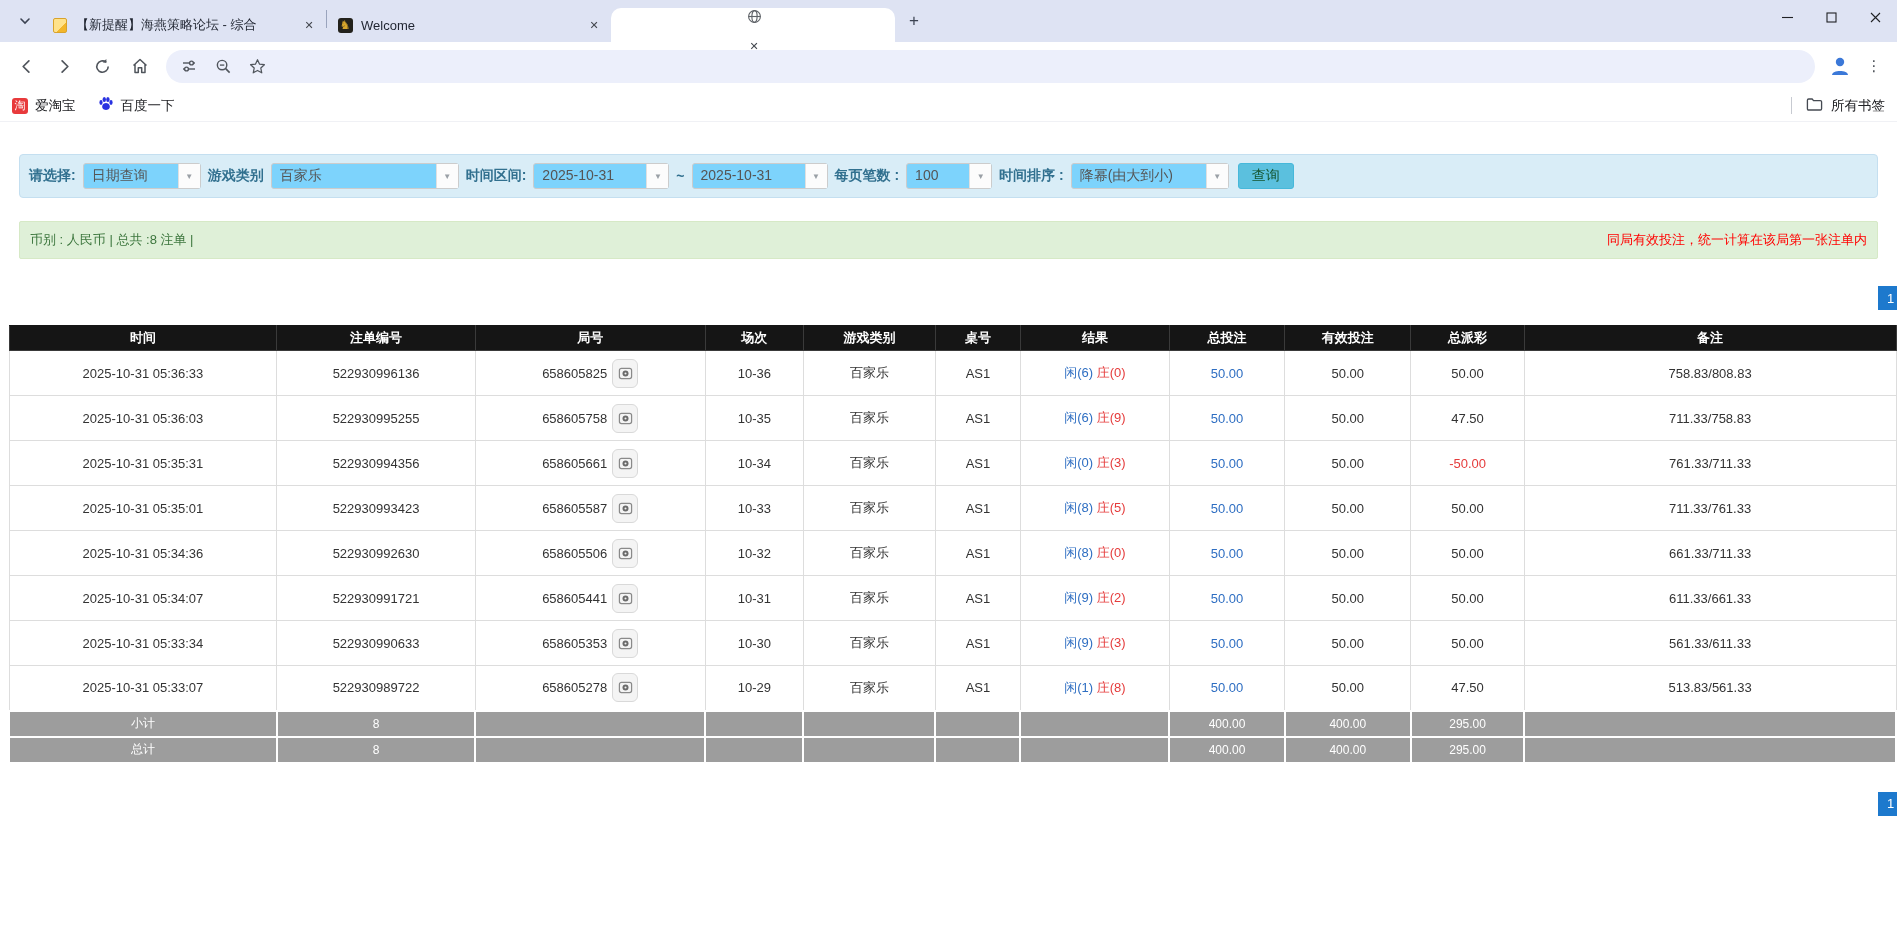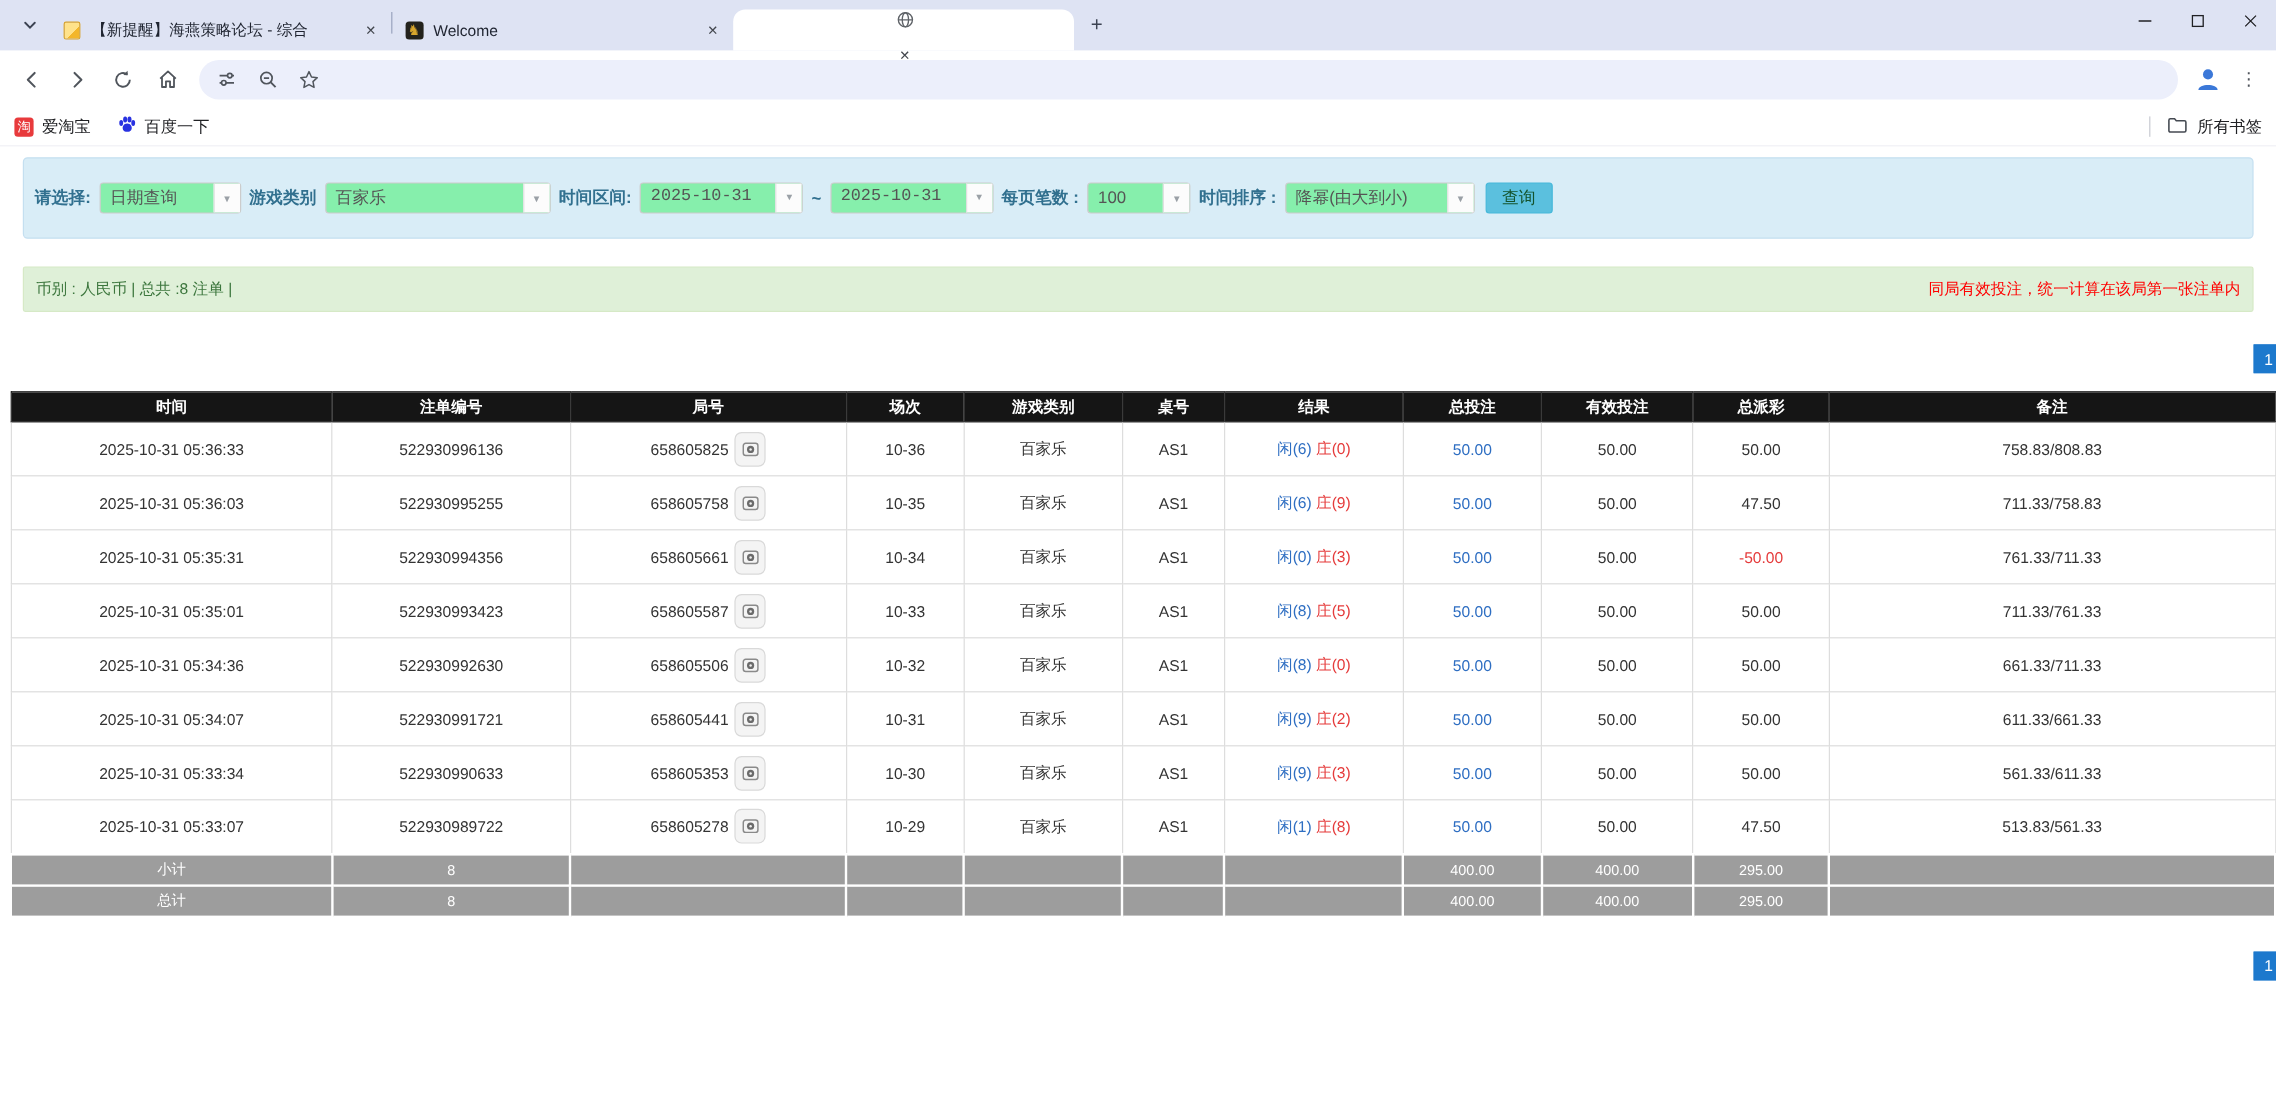--- a/index.html
+++ b/index.html
@@ -32,26 +32,26 @@
   .bookmarks { height:32px; background:#fff; display:flex; align-items:center; padding:0 12px; gap:22px; font-size:13.5px; color:#202124; border-bottom:1px solid #f0f1f5; }
   .bm-item { display:flex; align-items:center; gap:7px; }
   .bm-fav-taobao { width:16px; height:16px; background:#e83a3c; border-radius:3px; color:#fff; font-size:11px; display:flex; align-items:center; justify-content:center; }
   .bm-right { margin-left:auto; display:flex; align-items:center; gap:8px;padding-left:12px; }
   .bm-sep { width:1px; height:17px; background:#c7cad1; margin-right:6px; }
 
   
   .page { padding:0 19px; }
   .page-title { margin-top:30px; font-size:18px; color:#333; font-weight:400; }
 
-  .filterbar { margin-top:9px; background:#d9edf7; border:1px solid #c4dff0; border-radius:4px; padding:20px 9px; display:flex; align-items:center; gap:7px; font-size:14px; }
+  .filterbar { margin-top:32px; background:#d9edf7; border:1px solid #c4dff0; border-radius:4px; padding:8px 9px; display:flex; align-items:center; gap:7px; font-size:14px; }
   .flabel { color:#31708f; font-weight:bold; white-space:nowrap; }
-  .select { background:#86efac; border:1px solid #ccc; border-radius:3px; height:26px; display:flex; align-items:stretch; }
+  .select { background:#7dd3fc; border:1px solid #ccc; border-radius:3px; height:26px; display:flex; align-items:stretch; }
   .select .val { padding:3px 8px 0 8px; color:#555; font-size:14px; white-space:nowrap; flex:1; }
   .select .arrow { width:22px; border-left:1px solid #e0e0e0; display:flex; align-items:center; justify-content:center; color:#9aa0a6; font-size:8px; background:#fcfcfc; }
-  .w-query{width:118px;} .w-game{width:188px;} .w-date{width:136px;font-family:Liberation Mono, monospace;} .w-size{width:86px;} .w-sort{width:158px;}
+  .w-query{width:118px;} .w-game{width:188px;} .w-date{width:136px;} .w-size{width:86px;} .w-sort{width:158px;}
   .tilde { color:#31708f; font-weight:bold; }
   .search-btn { height:26px; background:#5bc0de; border:1px solid #46b8da; color:#14532d; border-radius:3px; font-size:14px; padding:0 13px; margin-left:2px; cursor:pointer; font-family:inherit; }
 
   .greenbar { margin-top:23px; background:#dff0d8; border:1px solid #d6e9c6; border-radius:2px; padding:9px 10px; display:flex; justify-content:space-between; align-items:center; font-size:13px; }
   .greenbar .left { color:#3c763d; }
   .greenbar .right { color:#ff0000; }
 
   .pagination-row { position:relative; height:24px; margin-top:27px; }
   .pagination-row.bottom { margin-top:28px; }
   .page-btn { position:absolute; right:-6px; top:0; min-width:25px; height:24px; background:#1d79cd; border:1px solid #1d79cd; color:#fff; font-size:13px; display:flex; align-items:center; justify-content:center; padding:0 7px; cursor:pointer; }

